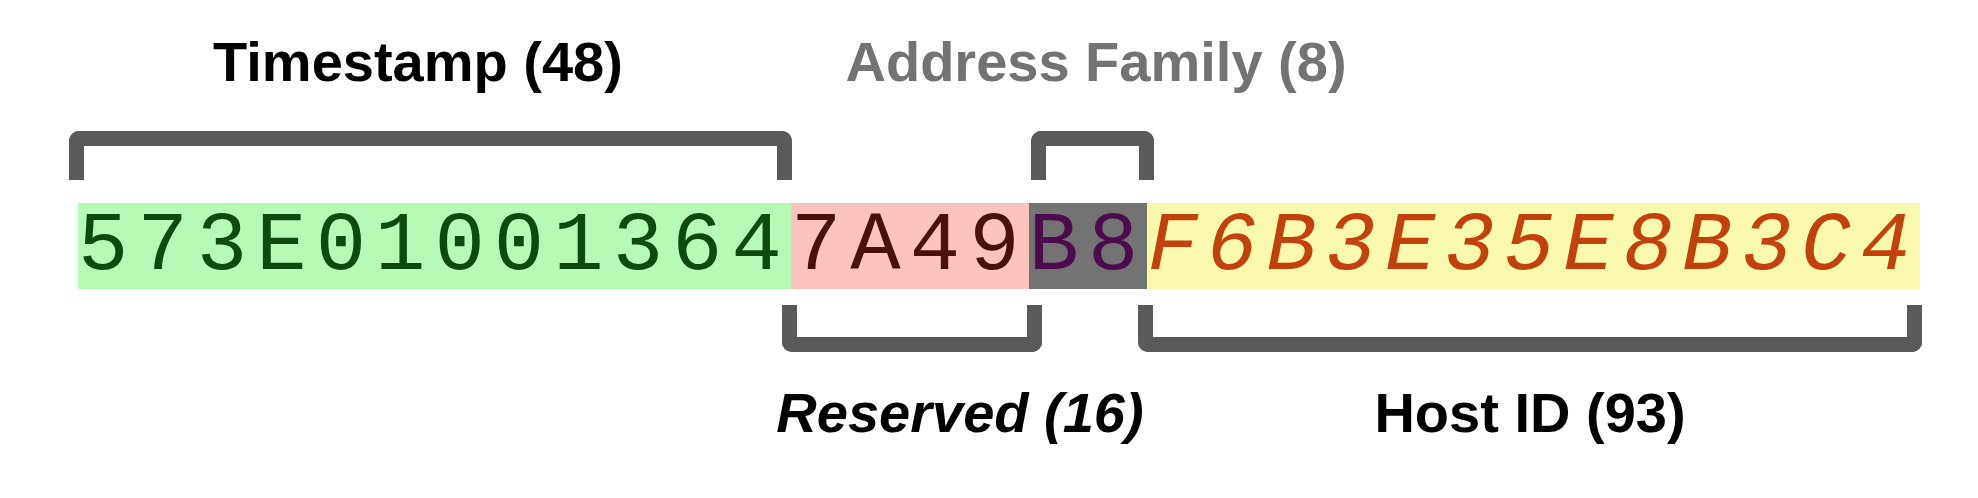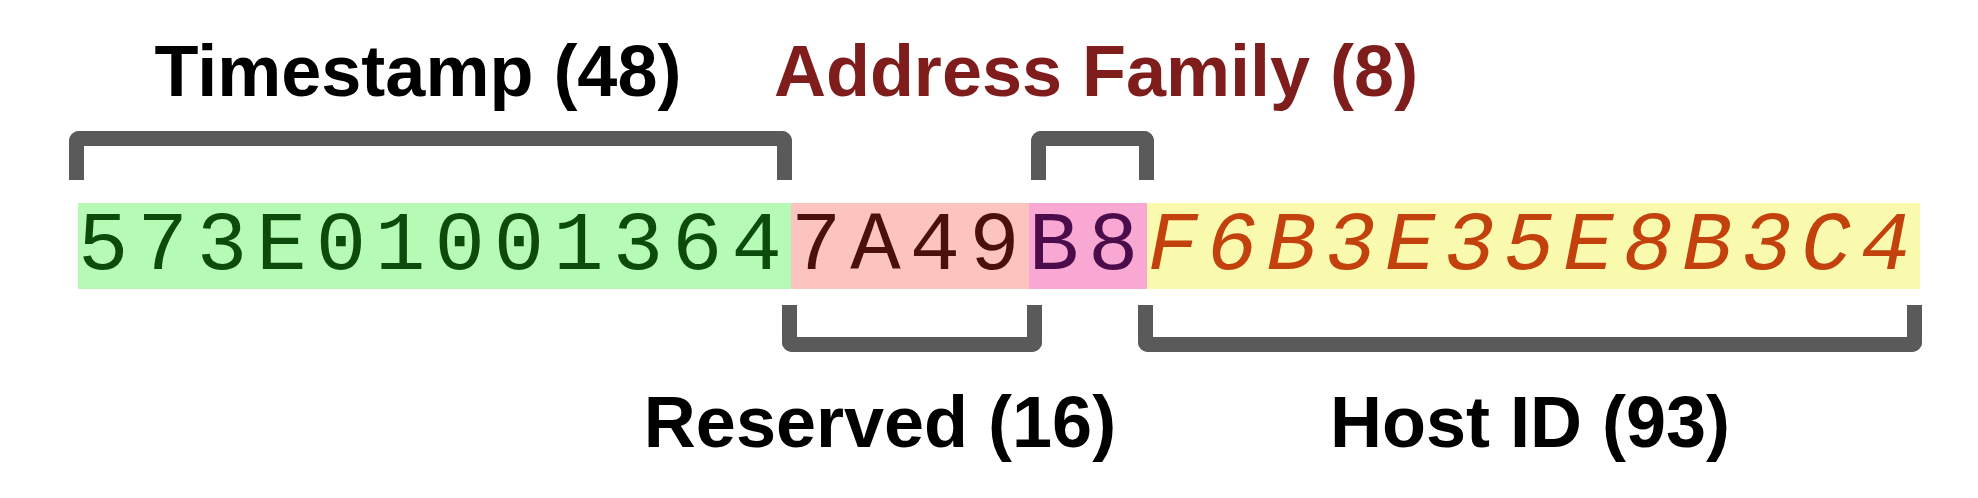--- a/index.html
+++ b/index.html
@@ -8,28 +8,28 @@
     width:1978px;height:498px;
     background:#ffffff;
     overflow:hidden;
     font-family:"Liberation Sans",sans-serif;
   }
   .field-label{
     position:absolute;
     transform:translateX(-50%);
     font-family:"Liberation Sans",sans-serif;
     font-weight:700;
-    font-size:72px;
+    font-size:56px;
     line-height:1.15;
     color:#000000;
     white-space:nowrap;
   }
   .label-timestamp{left:418px;top:30px;}
   .label-address-family{left:1096px;top:30px;}
-  .label-reserved{left:880px;top:381px;}
+  .label-reserved{left:960px;top:381px;font-style:italic;}
   .label-host-id{left:1530px;top:381px;}
 
   .bracket{
     position:absolute;
     box-sizing:border-box;
     border:15px solid #5a5a5a;
   }
   .bracket-top{border-bottom:none;border-radius:10px 10px 0 0;}
   .bracket-bottom{border-top:none;border-radius:0 0 10px 10px;}
   .bracket-timestamp{left:69px;top:131px;width:723px;height:49px;}
@@ -51,30 +51,30 @@
     white-space:nowrap;
   }
 </style>
 </head>
 <body>
 
 <div class="canvas">
 
   <div class="field-label label-timestamp" style="color: rgb(0, 0, 0);">Timestamp (48)</div>
 
-  <div class="field-label label-address-family" style="color: #7f1d1d;">Address Family (8)</div>
+  <div class="field-label label-address-family" style="color: #737373;">Address Family (8)</div>
 
   <div class="bracket bracket-top bracket-timestamp" style="border-color: rgb(90, 90, 90);"></div>
 
   <div class="bracket bracket-top bracket-address-family" style="border-color: rgb(90, 90, 90);"></div>
 
   <div class="hexrow">
     <span class="hexseg" style="background-color: rgb(181, 250, 181); color: rgb(12, 75, 12);">573E01001364</span>
     <span class="hexseg" style="background-color: rgb(252, 196, 190); color: rgb(75, 16, 12); text-align: center;">7A49</span>
-    <span class="hexseg" style="background-color: #f9a8d4; color: rgb(75, 12, 75);">B8</span>
+    <span class="hexseg" style="background-color: #737373; color: rgb(75, 12, 75);">B8</span>
     <span class="hexseg" style="background-color: rgb(250, 250, 174); color: #c2410c; font-style: italic;">F6B3E35E8B3C4</span>
   </div>
 
   <div class="bracket bracket-bottom bracket-reserved" style="border-color: rgb(90, 90, 90);"></div>
 
   <div class="bracket bracket-bottom bracket-host-id" style="border-color: rgb(90, 90, 90);"></div>
 
   <div class="field-label label-reserved" style="color: rgb(0, 0, 0);">Reserved (16)</div>
 
   <div class="field-label label-host-id" style="color: rgb(0, 0, 0);">Host ID (93)</div>

